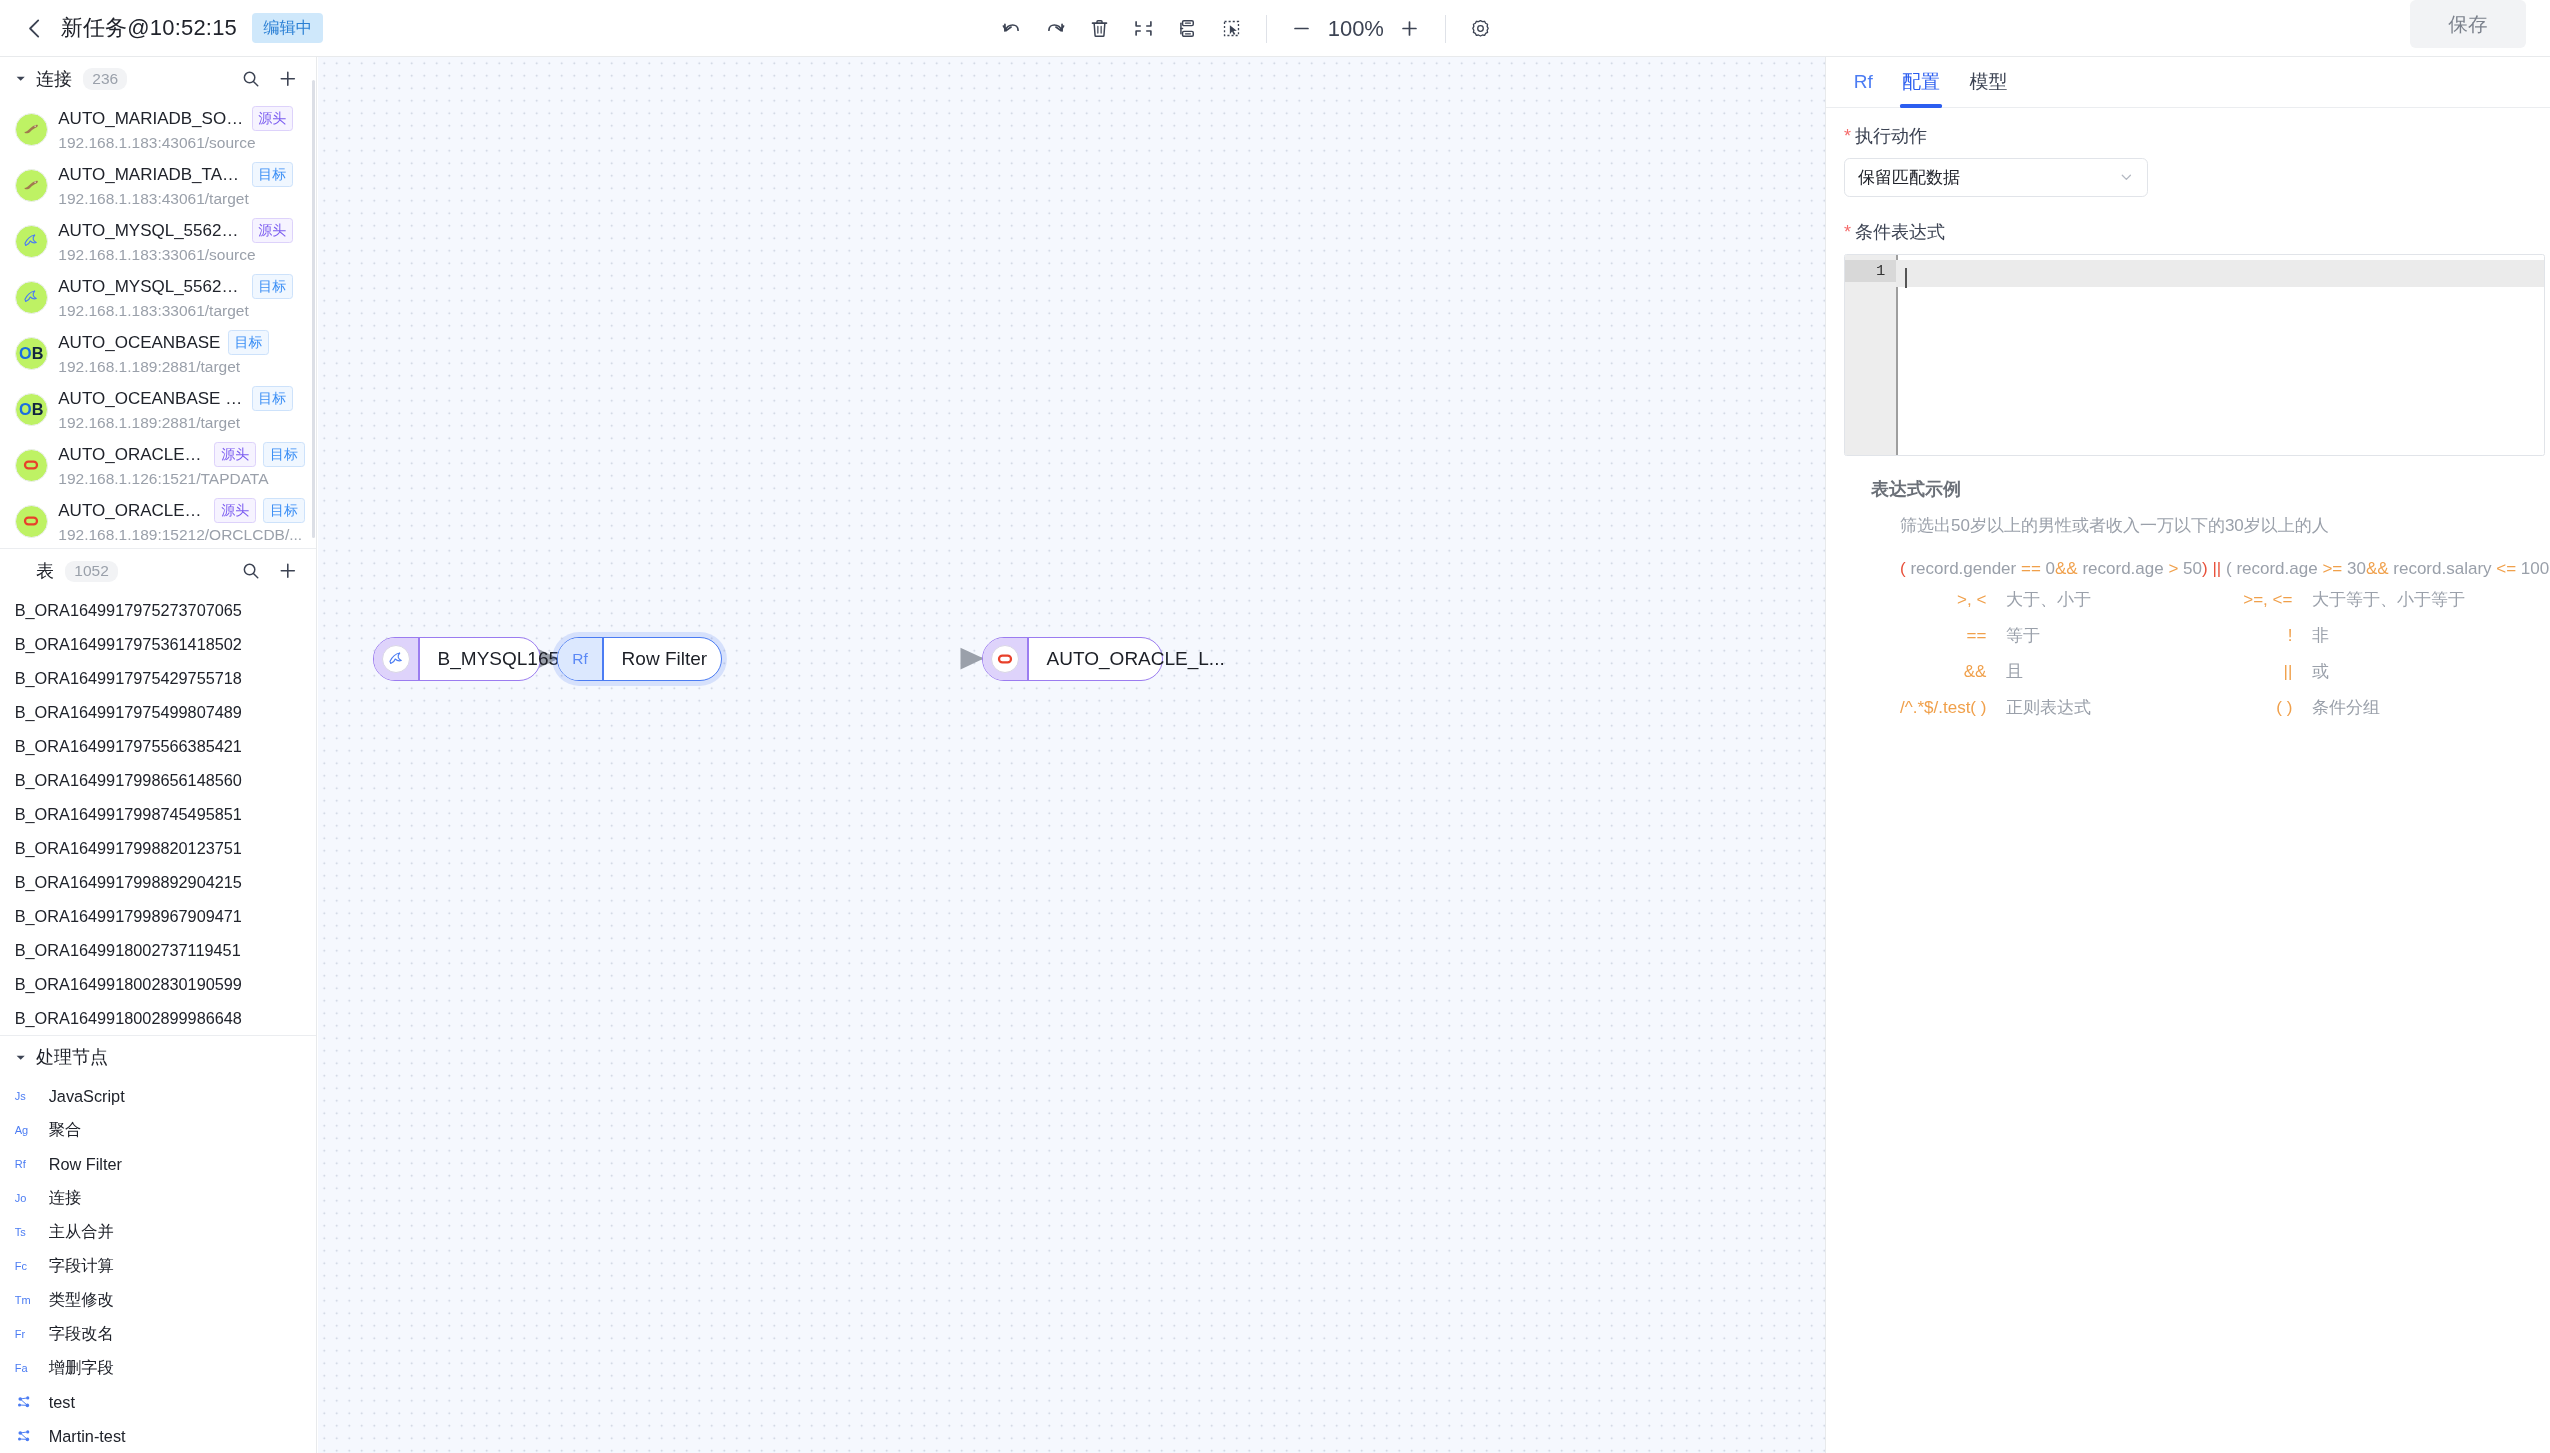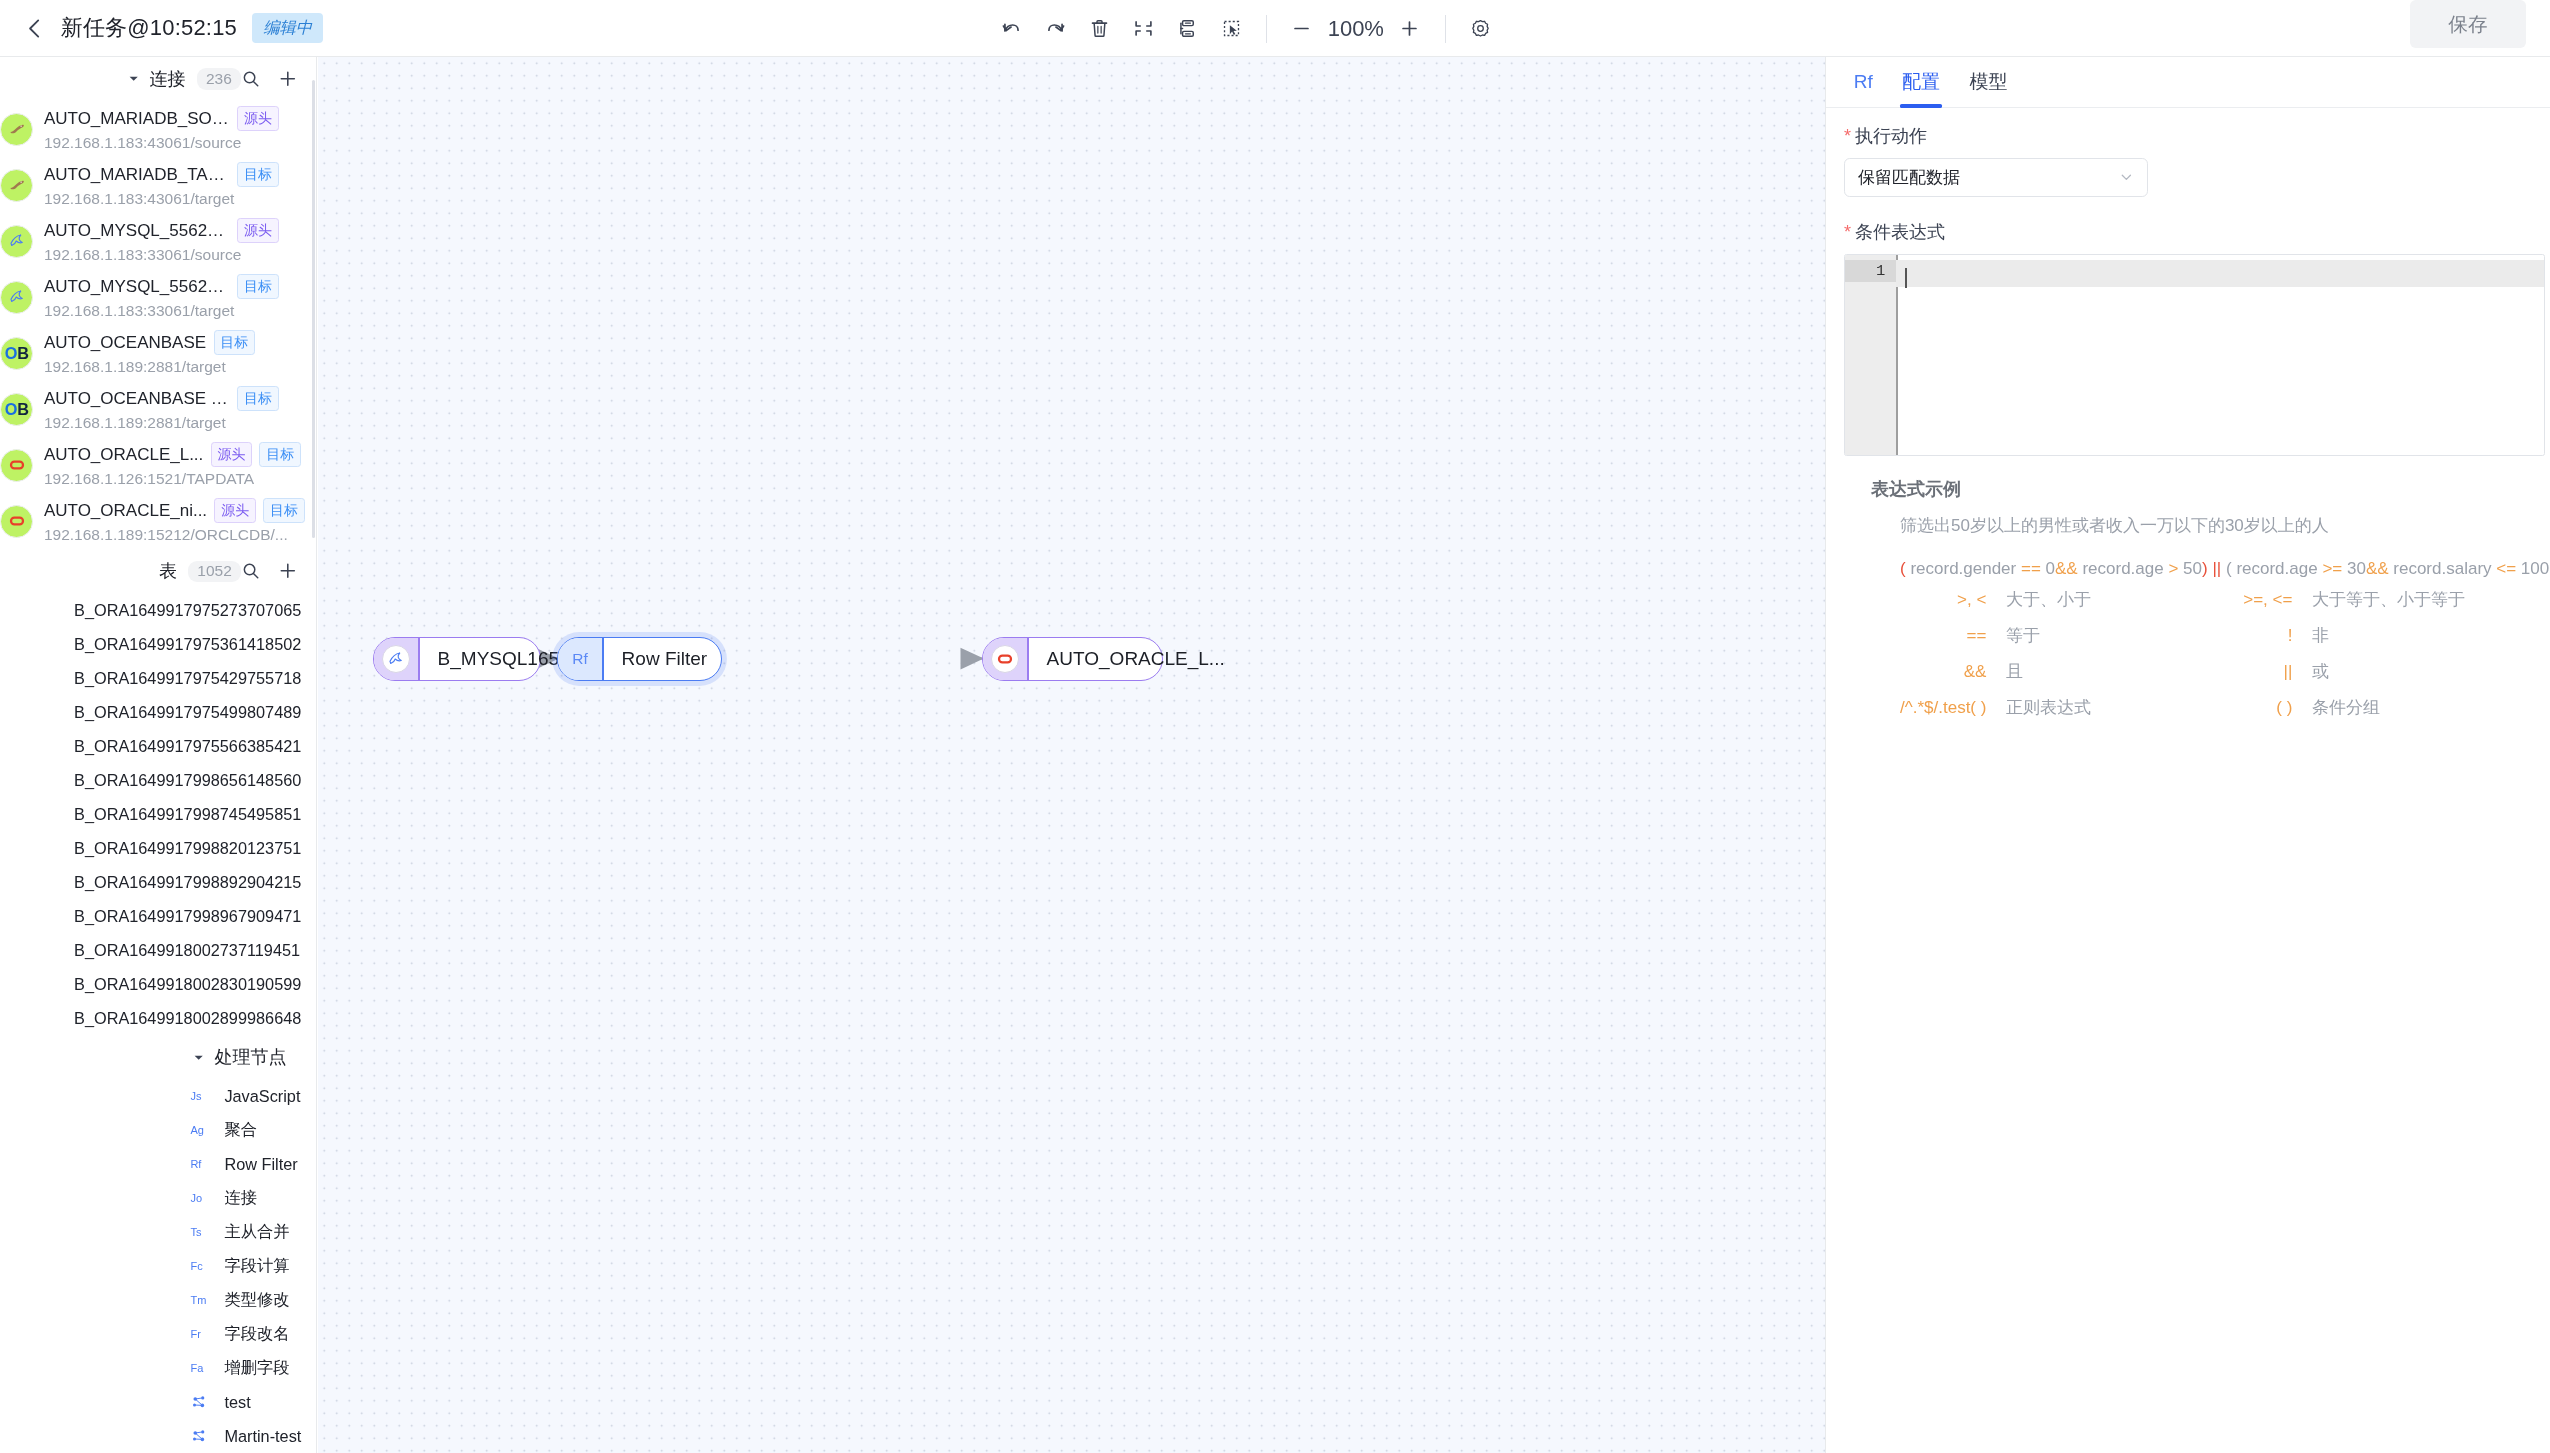--- a/index.html
+++ b/index.html
@@ -21,21 +21,21 @@
   .back-btn {
     width: 23px; height: 23px; display: flex; align-items: center; justify-content: center;
     cursor: pointer; color: #3c4353;
   }
   .task-title {
     font-size: 22px; color: #20232b; font-weight: 500; letter-spacing: 0.2px;
     white-space: nowrap;
   }
   .status-badge {
     background: #cfe8fb; color: #2a7fd4; font-size: 16.3px;
-    padding: 4.1px 11.4px; border-radius: 4.1px; white-space: nowrap; font-style: italic;
+    padding: 4.1px 11.4px; border-radius: 4.1px; white-space: nowrap;
   }
 
   .tb-center {
     position: absolute; left: 989px; top: 0; height: 57px;
     display: flex; align-items: center; gap: 0;
   }
   .tool-icon {
     width: 44px; height: 44px; display: flex; align-items: center; justify-content: center;
     cursor: pointer; color: #3c4353; border-radius: 4.1px;
   }
@@ -57,21 +57,21 @@
   .btn-start {
     background: #404040; color: #fff; border: none; border-radius: 5.7px;
     font-size: 19.6px; padding: 10.6px 38px; cursor: pointer;
     font-family: "Liberation Sans", sans-serif;
   }
 
   
   .sidebar {
     position: absolute; top: 57px; left: 0; width: 317px; height: 1396px;
     background: #fff; border-right: 0.8px solid #e8eaec;
-    display: flex; flex-direction: column; overflow: hidden; align-items: flex-end;
+    display: flex; flex-direction: column; overflow: hidden;
   }
   .sec-header {
     height: 44px; display: flex; align-items: center; padding: 0 18px 0 14.7px;
     flex-shrink: 0;
   }
   .caret {
     width: 14.7px; margin-right: 6.5px; color: #3c4353; font-size: 12.3px;
     display: flex; align-items: center; cursor: pointer;
   }
   .sec-title { font-size: 18px; color: #20232b; margin-right: 11.4px; white-space: nowrap; }

